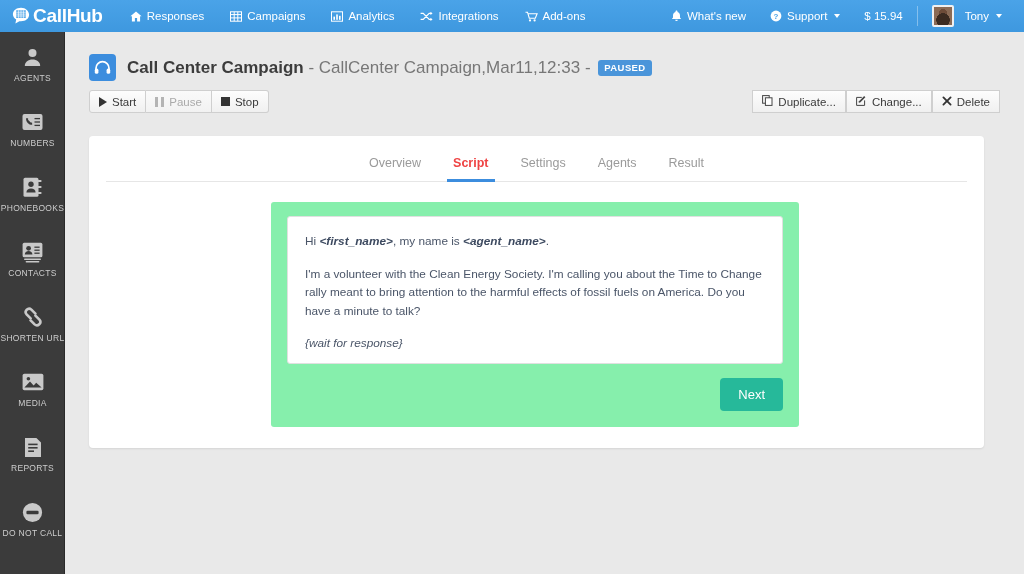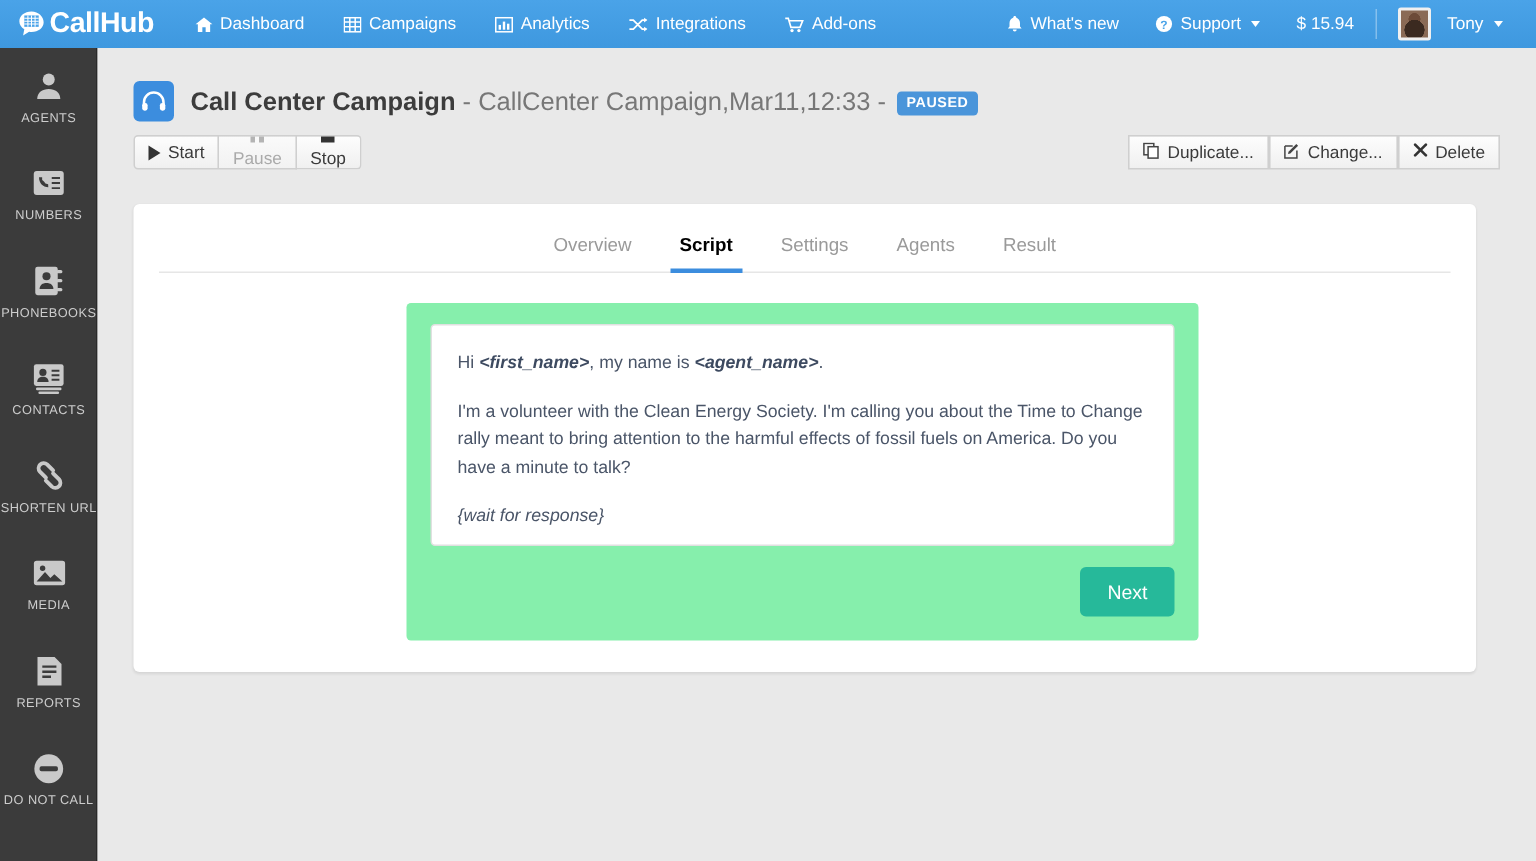--- a/index.html
+++ b/index.html
@@ -113,21 +113,21 @@
   .btnbar { display: flex; align-items: flex-start; padding: 9px 0 0 24px; position: relative;}
   .btngroup { display: flex; }
   .btn {
     display: flex; align-items: center; gap: 5px;
     height: 23px; padding: 0 9px;
     background: linear-gradient(to bottom,#fdfdfd,#f0f0f0);
     border: 1px solid #cfcfcf;
     font-size: 11.5px; color: #3a3a3a;
     cursor: pointer; white-space: nowrap;
   }
-  .btngroup .btn + .btn { border-left: none; flex-direction: column; }
+  .btngroup .btn + .btn { border-left: none; }
   .btngroup .btn:first-child { border-radius: 3px 0 0 3px; }
   .btngroup .btn:last-child  { border-radius: 0 3px 3px 0; }
   .btn.disabled { color: #aaa; background: linear-gradient(to bottom,#fafafa,#f2f2f2); }
   .btn-right-group { position: absolute; right: 24px; display: flex; }
 
   .ico-play { width:0;height:0;border-left:8px solid #333;border-top:5px solid transparent;border-bottom:5px solid transparent;}
   .ico-pause { width:9px;height:10px; background: repeating-linear-gradient(to right,#b4b4b4 0 3px, transparent 3px 6px);}
   .ico-stop { width:9px;height:9px;background:#333;}
 
   
@@ -142,21 +142,21 @@
     display: flex; justify-content: center; align-items: flex-end;
     padding-top: 20px;
     border-bottom: 1px solid #e6e6e6;
     margin: 0 17px;
   }
   .tab {
     font-size: 12.5px; color: #9a9a9a;
     padding: 0 16px 11px; cursor: pointer;
     position: relative; white-space: nowrap;
   }
-  .tab.active { color: #000000; font-weight: bold; }
+  .tab.active { color: #ef4444; font-weight: bold; }
   .tab.active::after {
     content: ""; position: absolute;
     left: 10px; right: 10px; bottom: -1px;
     height: 3px; background: #3c8dde;
   }
 
   .script-panel {
     position: absolute; left: 182px; top: 66px;
     width: 528px; height: 225px;
     background: #86efac;
@@ -209,21 +209,21 @@
     <span>CallHub</span>
   </div>
 
   <div class="nav-items">
     <div class="nav-item">
       <span>
         <svg width="12" height="11" viewBox="0 0 12 11">
             <path d="M6 0.6 0.4 5.2h1.5V10.4h3V7.1h2.2v3.3h3V5.2h1.5z" fill="#fff"></path>
           </svg>
       </span>
-      <span>Dashboard</span>
+      <span>Responses</span>
     </div>
     <div class="nav-item">
       <span>
         <svg width="12" height="11" viewBox="0 0 12 11">
           <rect x="0.5" y="0.8" width="11" height="9.4" fill="none" stroke="#fff" stroke-width="1"></rect>
           <line x1="0.5" y1="3.6" x2="11.5" y2="3.6" stroke="#fff" stroke-width="1"></line>
           <line x1="0.5" y1="6.9" x2="11.5" y2="6.9" stroke="#fff" stroke-width="1"></line>
           <line x1="4.2" y1="0.8" x2="4.2" y2="10.2" stroke="#fff" stroke-width="1"></line>
           <line x1="7.8" y1="0.8" x2="7.8" y2="10.2" stroke="#fff" stroke-width="1"></line>
         </svg>

